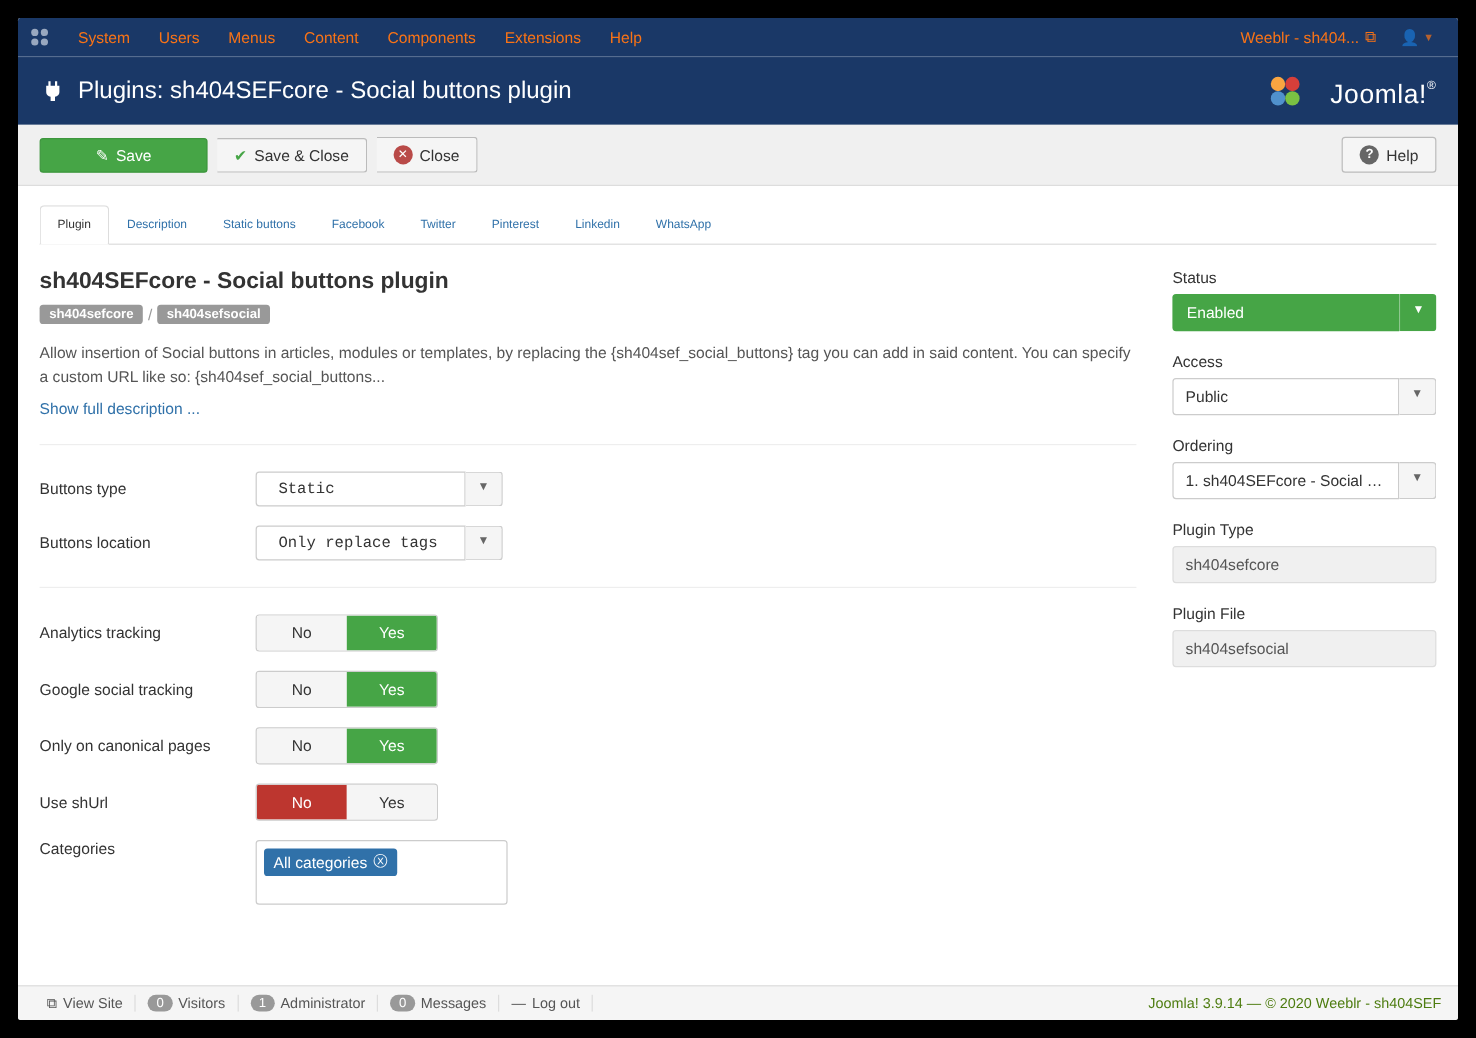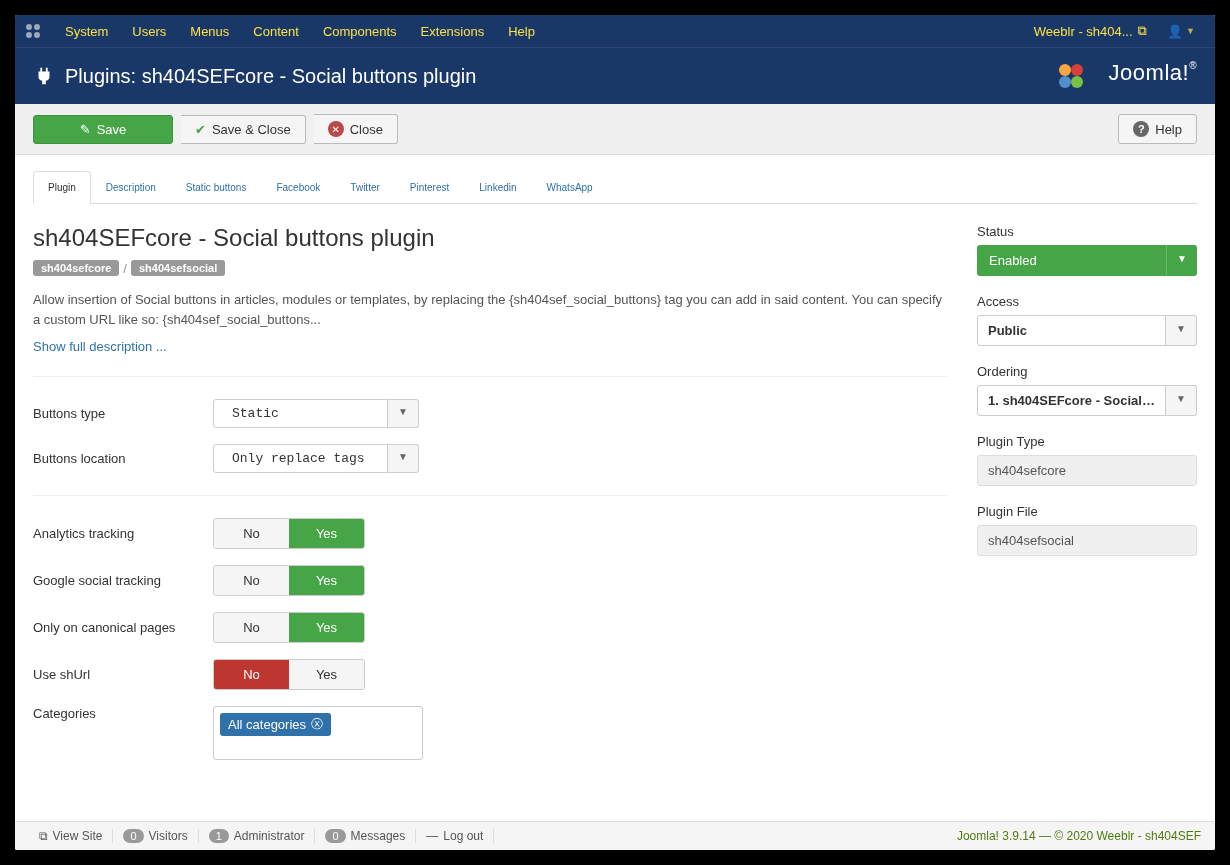--- a/index.html
+++ b/index.html
@@ -1,33 +1,33 @@
 <!DOCTYPE html>
 <html><head>
 <meta charset="utf-8">
 <style>
 * { box-sizing: border-box; margin: 0; padding: 0; }
 body { font-family: -apple-system, BlinkMacSystemFont, "Segoe UI", Helvetica, Arial, sans-serif; font-size: 13px; color: #333; background: #000; }
 .viewport { width: 1230px; height: 865px; margin: 0 auto; background: #000; padding: 15px; position: relative; }
 .app { width: 1200px; height: 835px; background: #fff; display: flex; flex-direction: column; border-radius: 2px; overflow: hidden; }
 
 
-.menubar { background: #1a3867; height: 32px; display: flex; align-items: center; padding: 0 10px; color: #fde047; font-size: 13px; }
+.menubar { background: #1a3867; height: 32px; display: flex; align-items: center; padding: 0 10px; color: #f97316; font-size: 13px; }
 .menubar .joomla-icon { margin-right: 12px; opacity: 0.7; }
 .menubar .menu-items { display: flex; gap: 0; }
 .menubar .menu-item { padding: 8px 12px; cursor: pointer; }
 .menubar .spacer { flex: 1; }
 .menubar .site-link { padding: 8px 10px; cursor: pointer; display: flex; align-items: flex-end; gap: 5px; }
 .menubar .user-menu { padding: 8px 10px; cursor: pointer; display: flex; align-items: center; gap: 3px; opacity: 0.7; }
 
 
 .header { background: #1a3867; padding: 12px 18px; display: flex; align-items: center; justify-content: space-between; color: #fff; border-top: 1px solid rgba(255,255,255,0.08); }
 .header-left { display: flex; align-items: center; gap: 10px; }
 .header-title { font-size: 20px; font-weight: 400; }
-.joomla-logo { display: flex; align-items: flex-start; gap: 22px; }
+.joomla-logo { display: flex; align-items: flex-end; gap: 22px; }
 .joomla-logo .logo-text { font-size: 22px; font-weight: 300; letter-spacing: 0.5px; }
 .joomla-logo .reg { font-size: 10px; vertical-align: top; }
 
 
 .toolbar { background: #f0f0f0; border-bottom: 1px solid #ddd; padding: 10px 18px; display: flex; align-items: center; gap: 8px; }
 .btn { display: inline-flex; align-items: center; gap: 6px; padding: 6px 14px; border: 1px solid #bbb; background: #f5f5f5; border-radius: 3px; font-size: 13px; cursor: pointer; color: #333; }
 .btn-success { background: #46a546; border-color: #3d963d; color: #fff; min-width: 140px; justify-content: center; }
 .btn-group { display: inline-flex; }
 .btn-group .btn:first-child { border-radius: 3px 0 0 3px; }
 .btn-group .btn:last-child { border-radius: 0 3px 3px 0; border-left: none; }
@@ -42,21 +42,21 @@
 
 .tabs { display: flex; border-bottom: 1px solid #ddd; margin-top: 16px; }
 .tab { padding: 10px 14px; font-size: 10px; color: #3071a9; cursor: pointer; border: 1px solid transparent; border-bottom: none; margin-bottom: -1px; }
 .tab.active { color: #333; background: #fff; border-color: #ddd; border-radius: 4px 4px 0 0; border-bottom: 1px solid #fff; }
 
 
 .main-row { display: flex; gap: 30px; padding-top: 20px; }
 .col-left { flex: 1; }
 .col-right { width: 220px; }
 
-.plugin-title { font-size: 24px; font-weight: 400; color: #333; margin-bottom: 8px; }
+.plugin-title { font-size: 19px; font-weight: 700; color: #333; margin-bottom: 8px; }
 .badges { display: flex; align-items: center; gap: 4px; margin-bottom: 14px; }
 .badge { background: #999; color: #fff; padding: 2px 8px; border-radius: 3px; font-size: 11px; font-weight: bold; }
 .badge-sep { color: #999; }
 .desc-text { font-size: 13px; color: #555; line-height: 1.5; margin-bottom: 10px; }
 .show-full { color: #3071a9; font-size: 13px; cursor: pointer; }
 
 hr { border: none; border-top: 1px solid #eee; margin: 22px 0; }
 
 .form-row { display: flex; align-items: center; margin-bottom: 16px; }
 .form-label { width: 180px; font-size: 13px; color: #333; }
@@ -74,21 +74,21 @@
 .tag-chip .remove { cursor: pointer; font-size: 12px; }
 
 
 .side-label { font-size: 13px; color: #333; margin-bottom: 6px; }
 .side-field { margin-bottom: 18px; }
 .status-select { display: flex; }
 .status-main { flex: 1; background: #46a546; color: #fff; padding: 8px 12px; border-radius: 3px 0 0 3px; font-size: 13px; }
 .status-caret { background: #46a546; color: #fff; padding: 8px 10px; border-radius: 0 3px 3px 0; border-left: 1px solid rgba(255,255,255,0.2); cursor: pointer; font-size: 10px; }
 .readonly-field { background: #f0f0f0; border: 1px solid #ddd; padding: 7px 10px; border-radius: 3px; font-size: 13px; color: #555; overflow: hidden; text-overflow: ellipsis; white-space: nowrap; }
 .select-ord { display: flex; }
-.select-ord .main { flex: 1; border: 1px solid #ccc; background: #fff; padding: 7px 10px; border-radius: 3px 0 0 3px; font-size: 13px; overflow: hidden; text-overflow: ellipsis; white-space: nowrap; font-weight: bold; }
+.select-ord .main { flex: 1; border: 1px solid #ccc; background: #fff; padding: 7px 10px; border-radius: 3px 0 0 3px; font-size: 13px; overflow: hidden; text-overflow: ellipsis; white-space: nowrap; }
 .select-ord .caret { border: 1px solid #ccc; border-left: none; background: #f5f5f5; padding: 7px 10px; border-radius: 0 3px 3px 0; cursor: pointer; color: #666; font-size: 10px; }
 
 
 .statusbar { background: #f5f5f5; border-top: 1px solid #ddd; padding: 7px 14px; display: flex; align-items: center; font-size: 12px; color: #555; }
 .sb-item { display: flex; align-items: center; gap: 5px; padding: 0 10px; border-right: 1px solid #ddd; cursor: pointer;}
 .sb-item:last-child { border-right: none; }
 .sb-badge { background: #999; color: #fff; border-radius: 9px; padding: 1px 7px; font-size: 11px; }
 .statusbar .spacer { flex: 1; }
 .sb-right { color: #4d7c0f; }
 

